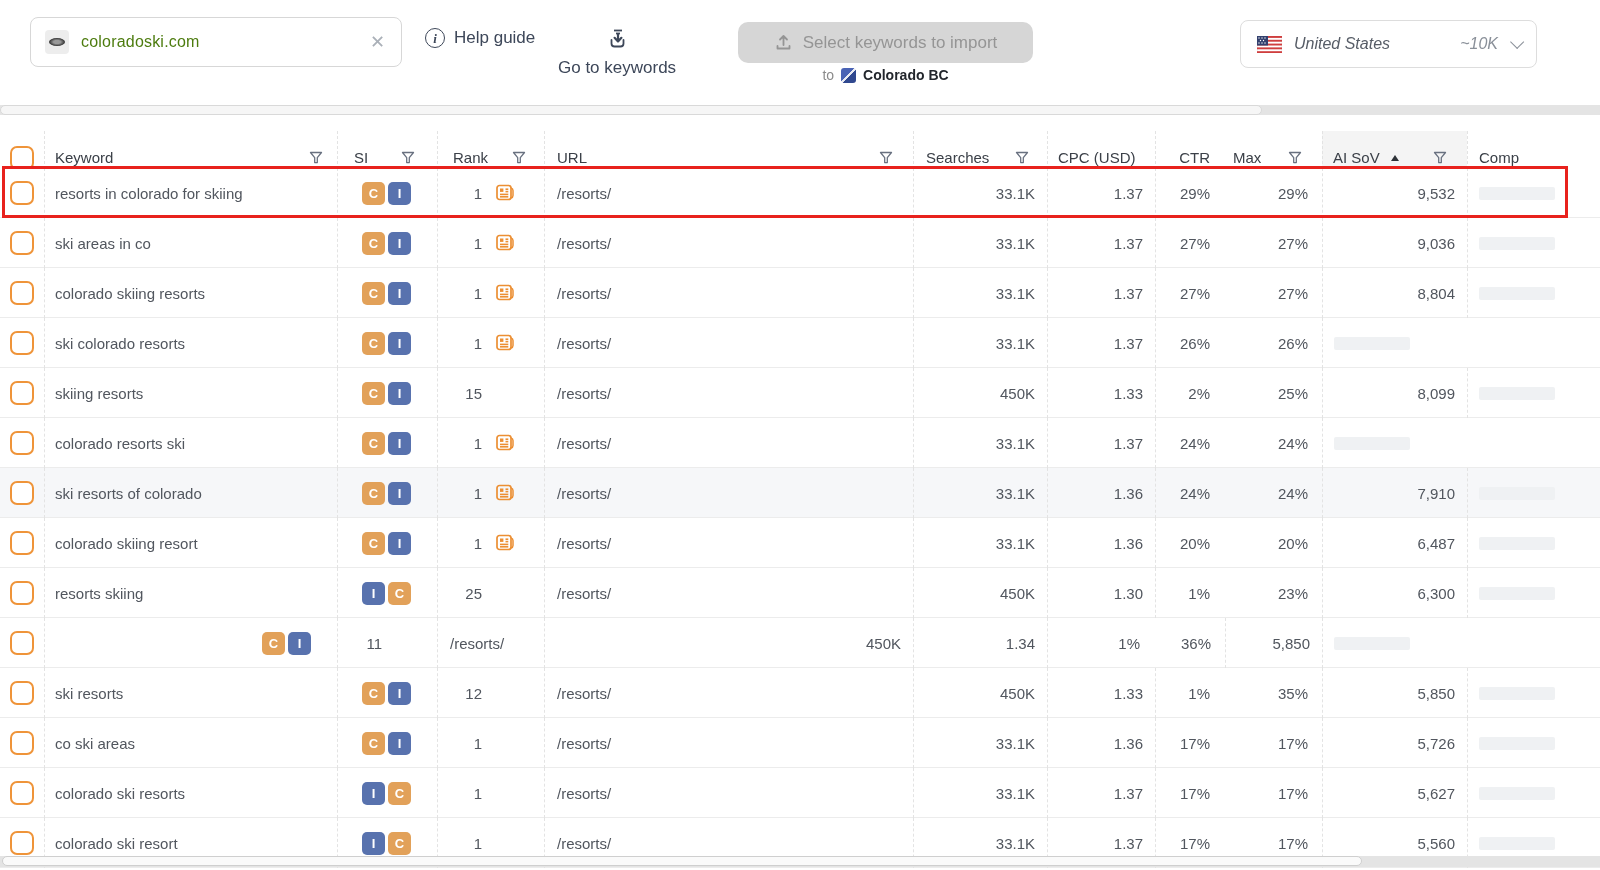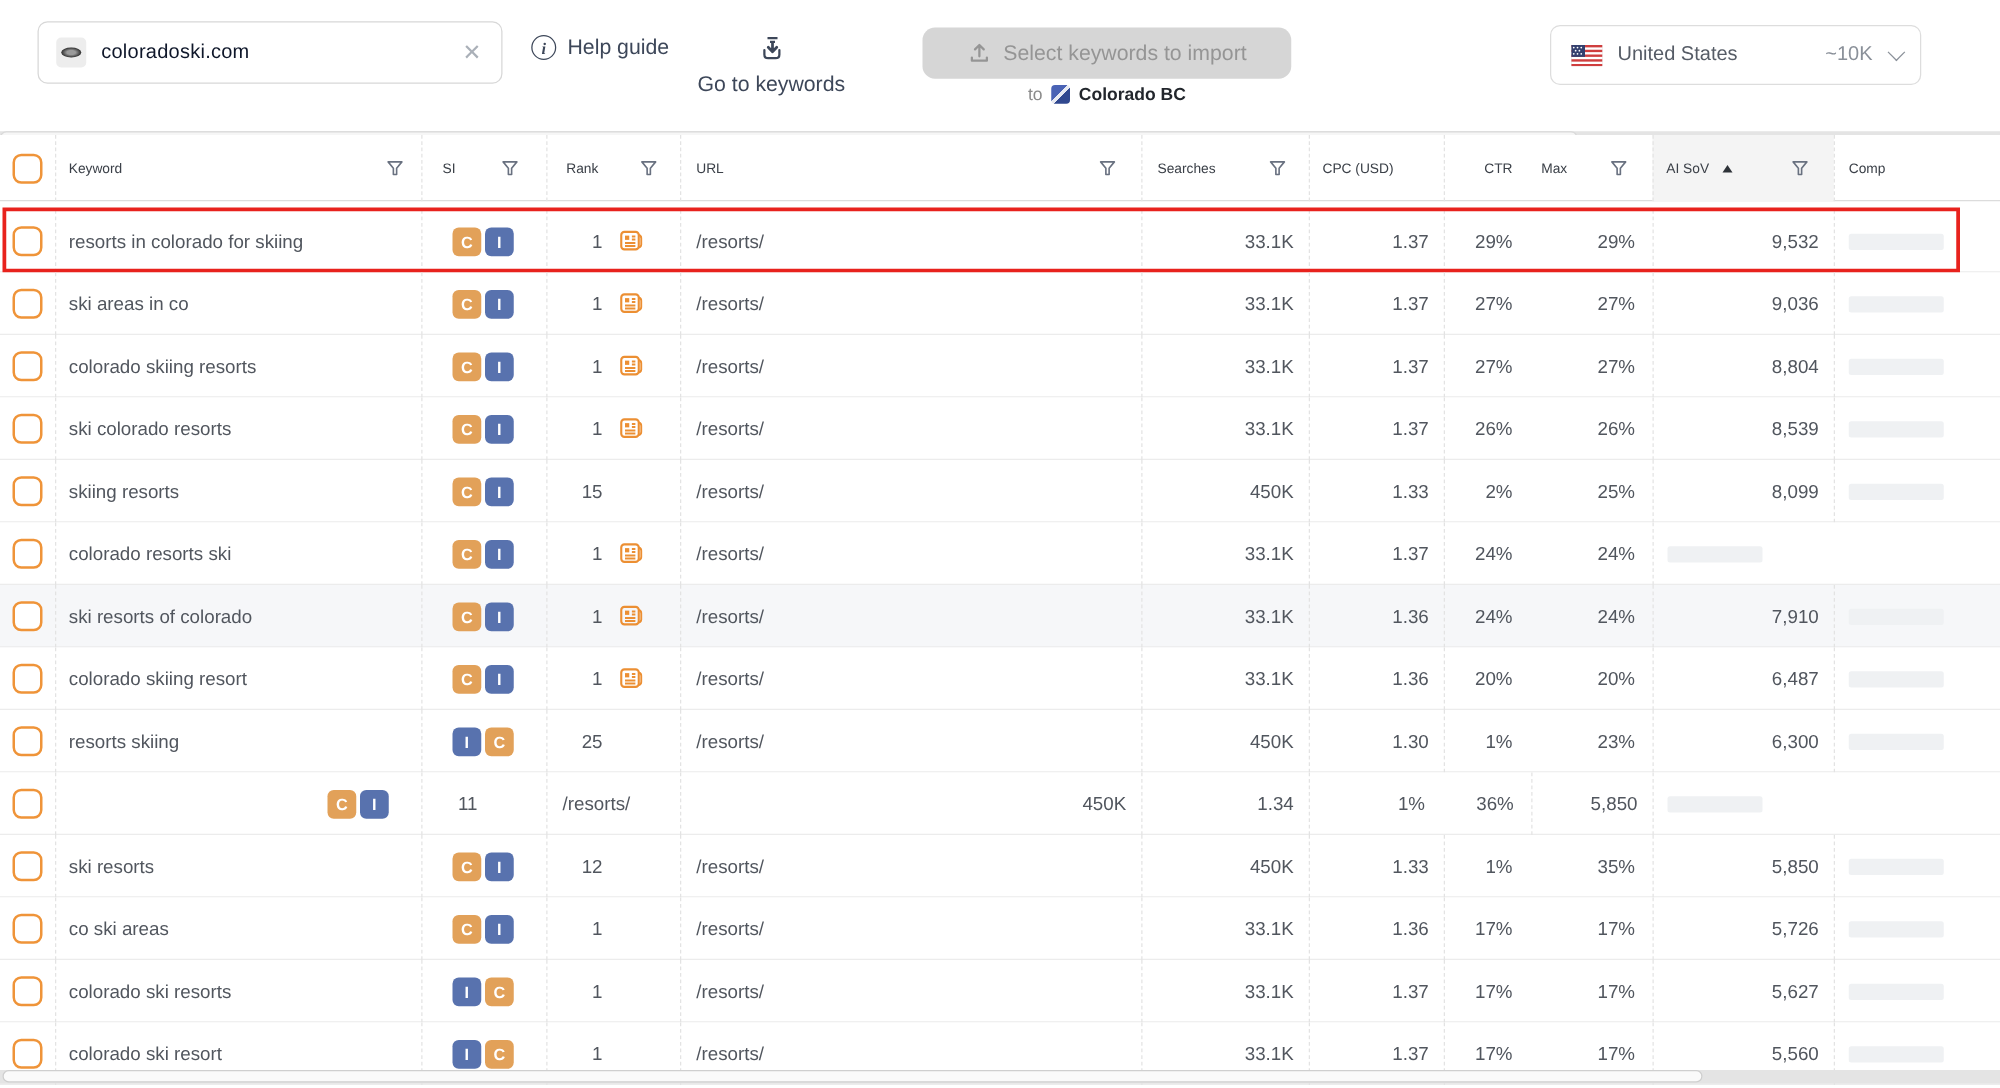--- a/index.html
+++ b/index.html
@@ -9,21 +9,21 @@
   
   .topbar { position:relative; width:1600px; height:106px; background:#fff; }
 
   .search-box { position:absolute; left:30px; top:17px; width:372px; height:50px;
     border:1px solid #d7d7d7; border-radius:8px; display:flex; align-items:center;
     padding:0 14px; gap:12px; background:#fff; }
   .favicon { width:24px; height:24px; border-radius:4px; background:#ededed;
     display:flex; align-items:center; justify-content:center; flex:none; }
   .favicon i { display:block; width:16px; height:8px; border-radius:50%;
     background:radial-gradient(ellipse at center,#9a9a9a 0 30%,#2e2e2e 70%); }
-  .search-text { flex:1; font-size:16px; color:#0f172a; letter-spacing:.2px; }
+  .search-text { flex:1; font-size:16px; color:#4d7c0f; letter-spacing:.2px; }
   .clear-x { font-size:18px; color:#aab0b8; cursor:pointer; padding:0 2px; }
 
   .tb-link { position:absolute; top:28px; display:flex; align-items:center; gap:9px;
     color:#3d4759; font-size:17px; cursor:pointer; }
   .tb-link.help { left:425px; }
   .tb-link.goto { left:558px;flex-direction:column; }
   .info-circ { width:20px; height:20px; border:1.6px solid #3d4759; border-radius:50%;
     display:flex; align-items:center; justify-content:center;
     font-family:"Liberation Serif","DejaVu Serif",serif; font-style:italic;
     font-weight:bold; font-size:13px; line-height:1; }
@@ -33,38 +33,38 @@
     justify-content:center; gap:10px; color:#959595; font-size:17px;
     font-family:inherit; cursor:not-allowed; }
   .import-to { position:absolute; left:738px; top:67px; width:295px; display:flex;
     align-items:center; justify-content:center; gap:7px; font-size:14px; color:#8b8b8b; }
   .import-to b { color:#22262c; font-size:14px; }
   .bc-icon { width:15px; height:15px; border-radius:3px; flex:none;
     background:linear-gradient(135deg,#4a63b5 0 44%,#e8eaf2 44% 56%,#30488f 56% 100%); }
 
   .country-select { position:absolute; left:1240px; top:20px; width:297px; height:48px;
     border:1px solid #ddd; border-radius:8px; display:flex; align-items:center;
-    padding:0 16px; gap:12px; cursor:pointer; background:#fff; }
+    padding:0 16px; gap:12px; cursor:pointer; background:#fff;font-style:italic; }
   .country-name { flex:1; font-size:16px; color:#565c66; }
   .country-vol { font-size:16px; color:#8a9099; }
   .chev { width:10px; height:10px; border-right:1.8px solid #8a9099;
     border-bottom:1.8px solid #8a9099; transform:rotate(45deg) translateY(-3px); }
 
   .hscroll-top { position:absolute; left:0; top:105px; width:1600px; height:10px;
     background:#e4e4e4; }
   .hscroll-top .thumb { position:absolute; left:0; top:0; height:10px; width:1262px;
     background:#f6f6f6; border:1px solid #d9d9d9; border-radius:5px; }
 
   
   .grid-row { display:grid;
     grid-template-columns:44px 293px 100px 107px 369px 134px 108px 70px 97px 145px 133px;
     align-items:center; }
 
-  .thead { position:absolute; left:0; top:108px; width:1600px; height:53px;
-    border-bottom:1px solid #dcdcdc; background:#fff; font-size:11px; color:#3b4048; }
+  .thead { position:absolute; left:0; top:131px; width:1600px; height:53px;
+    border-bottom:1px solid #dcdcdc; background:#fff; font-size:15px; color:#3b4048; }
   .thead .hc { display:flex; align-items:center; height:53px; gap:6px; }
   .hc.sorted { background:#f4f4f4; }
   .hlabel { white-space:nowrap; }
 
   .tbody { position:absolute; left:0; top:168px; width:1600px; }
   .row { height:50px; border-bottom:1px solid #ececec; position:relative;
     font-size:15px; color:#51565e; background:#fff; }
   .row.hovered { background:#f6f7f9; }
   .row.highlighted::after { content:""; position:absolute; left:2px; right:32px;
     top:-2px; bottom:-1px; border:3px solid #e8221d; pointer-events:none; }
@@ -461,23 +461,20 @@
     <div class="cell b-dash">
       <span class="num pad12">1.37</span>
     </div>
     <div class="cell b-dash">
       <span class="num pad15">26%</span>
     </div>
     <div class="cell">
       <span class="num pad14">26%</span>
     </div>
     <div class="cell b-dash">
-      <span class="num pad12">8,539</span>
-    </div>
-    <div class="cell b-dash">
       <span class="comp-bar">
         <span class="comp-fill" style="width: 18%;"></span>
       </span>
     </div>
   </div>
 
   <div class="row grid-row">
     <div class="cell">
       <span class="checkbox"></span>
     </div>

